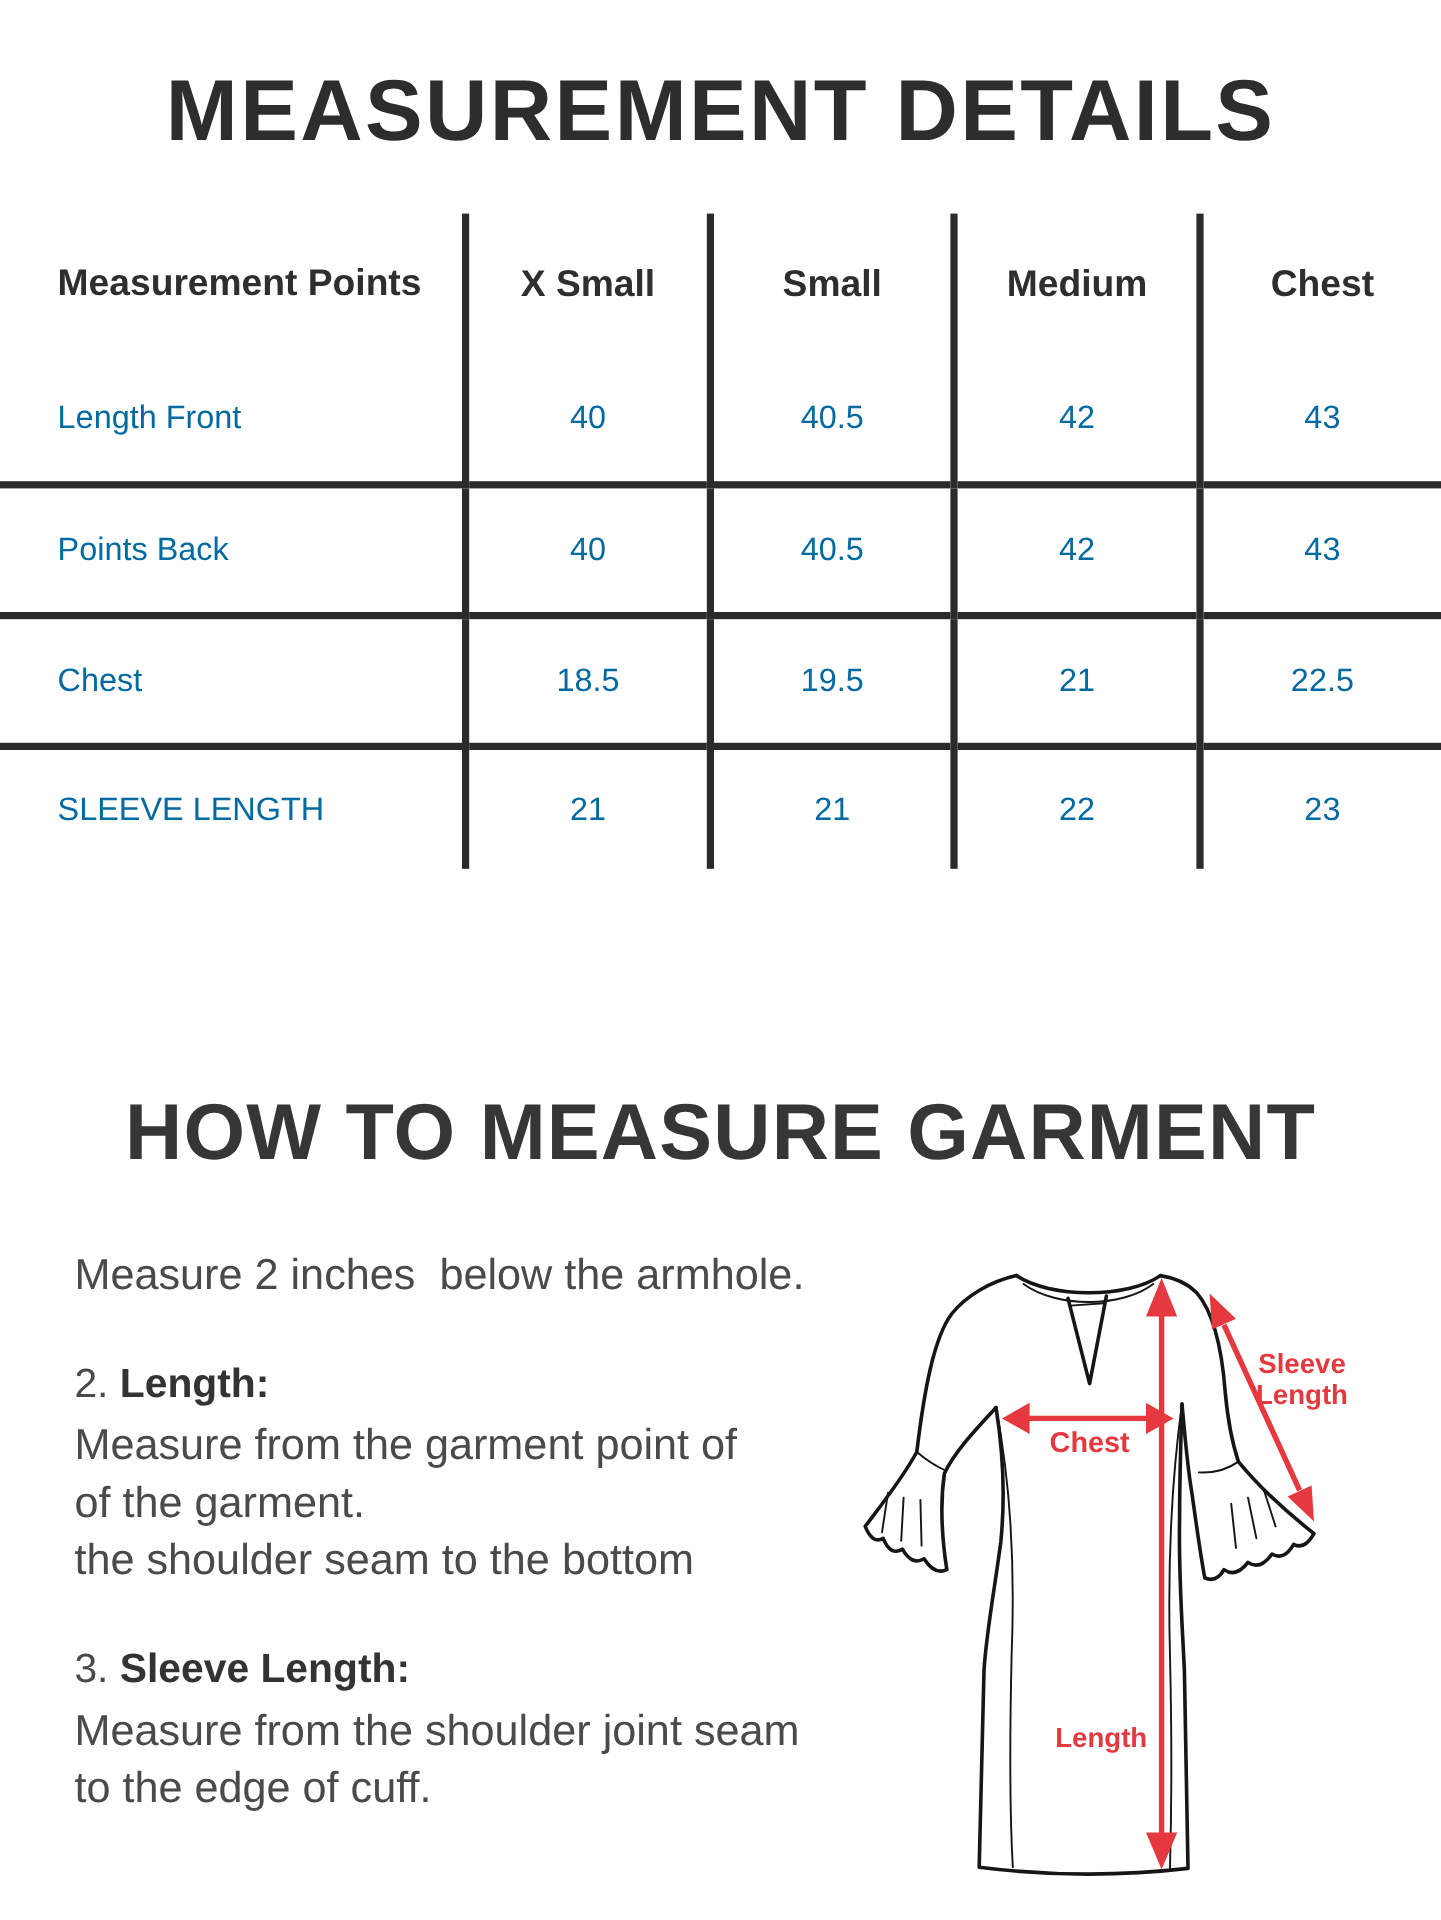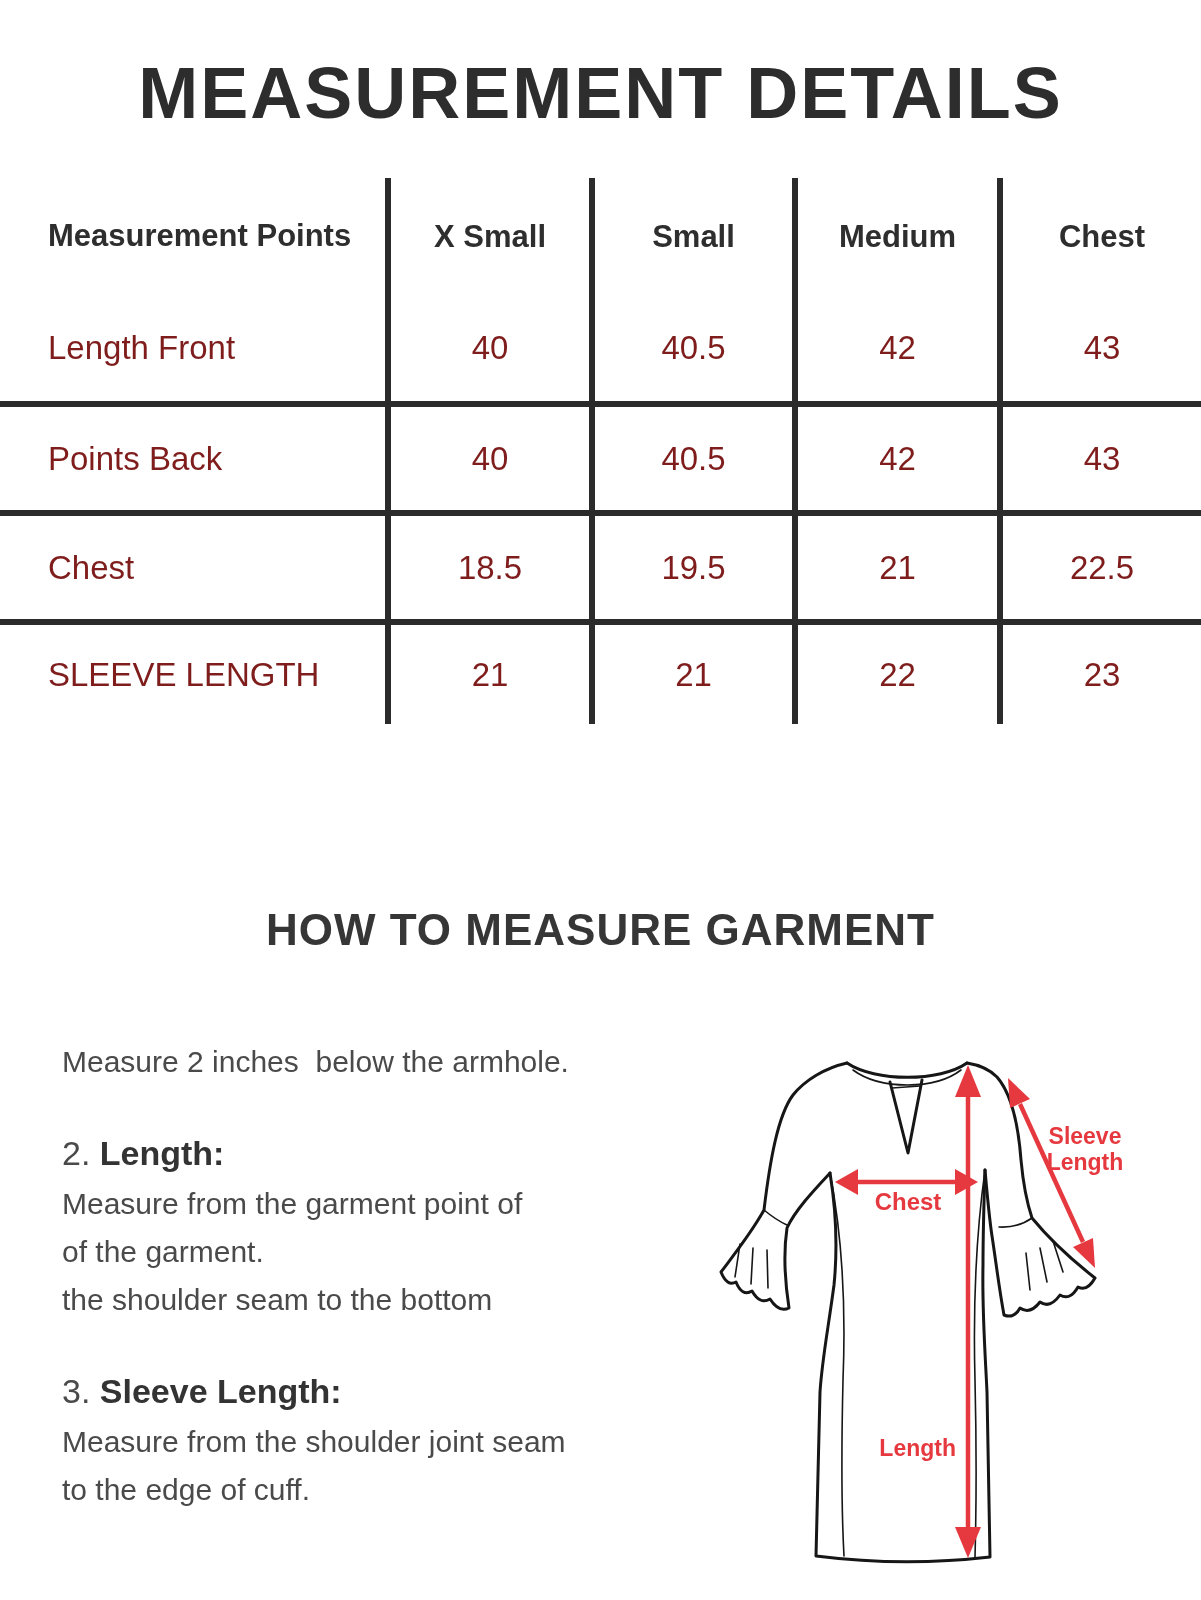--- a/index.html
+++ b/index.html
@@ -23,21 +23,21 @@
     text-align: center;
     font-size: 72px;
     font-weight: 800;
     letter-spacing: 2px;
     color: #2d2d2d;
   }
   .section-title {
     position: absolute;
     top: 905px; left: 0; right: 0;
     text-align: center;
-    font-size: 44px;
+    font-size: 66px;
     font-weight: 800;
     letter-spacing: 1px;
     color: #363636;
   }
 
   
   table.size-table {
     position: absolute;
     top: 178px; left: 0;
     width: 1201px;
@@ -68,42 +68,42 @@
     font-weight: 700;
     color: #2e2e2e;
   }
   .size-table th.row-head, .size-table td.row-head {
     text-align: left;
     padding-left: 48px;
     padding-right: 20px;
   }
   .size-table th.row-head { line-height: 1.25; }
   .size-table td {
-    font-size: 33px;
+    font-size: 27px;
     font-weight: 300;
-    color: #7f1d1d;
+    color: #0369a1;
   }
 
   
   .instructions {
     position: absolute;
     top: 1038px; left: 62px;
     width: 680px;
   }
   .instruction-block { margin-bottom: 44px; }
   .instruction-term-line {
     font-size: 34px;
     line-height: 46px;
     color: #383838;
     margin-bottom: 4px;
   }
   .instruction-number { font-weight: 400; color: #4a4a4a; }
   .instruction-term { font-weight: 700; color: #333333; }
   .instruction-line {
-    font-size: 30px;
+    font-size: 36px;
     font-weight: 300;
     line-height: 48px;
     color: #4a4a4a;
     white-space: pre-wrap;
   }
 
   
   .diagram {
     position: absolute;
     top: 1020px; left: 690px;

